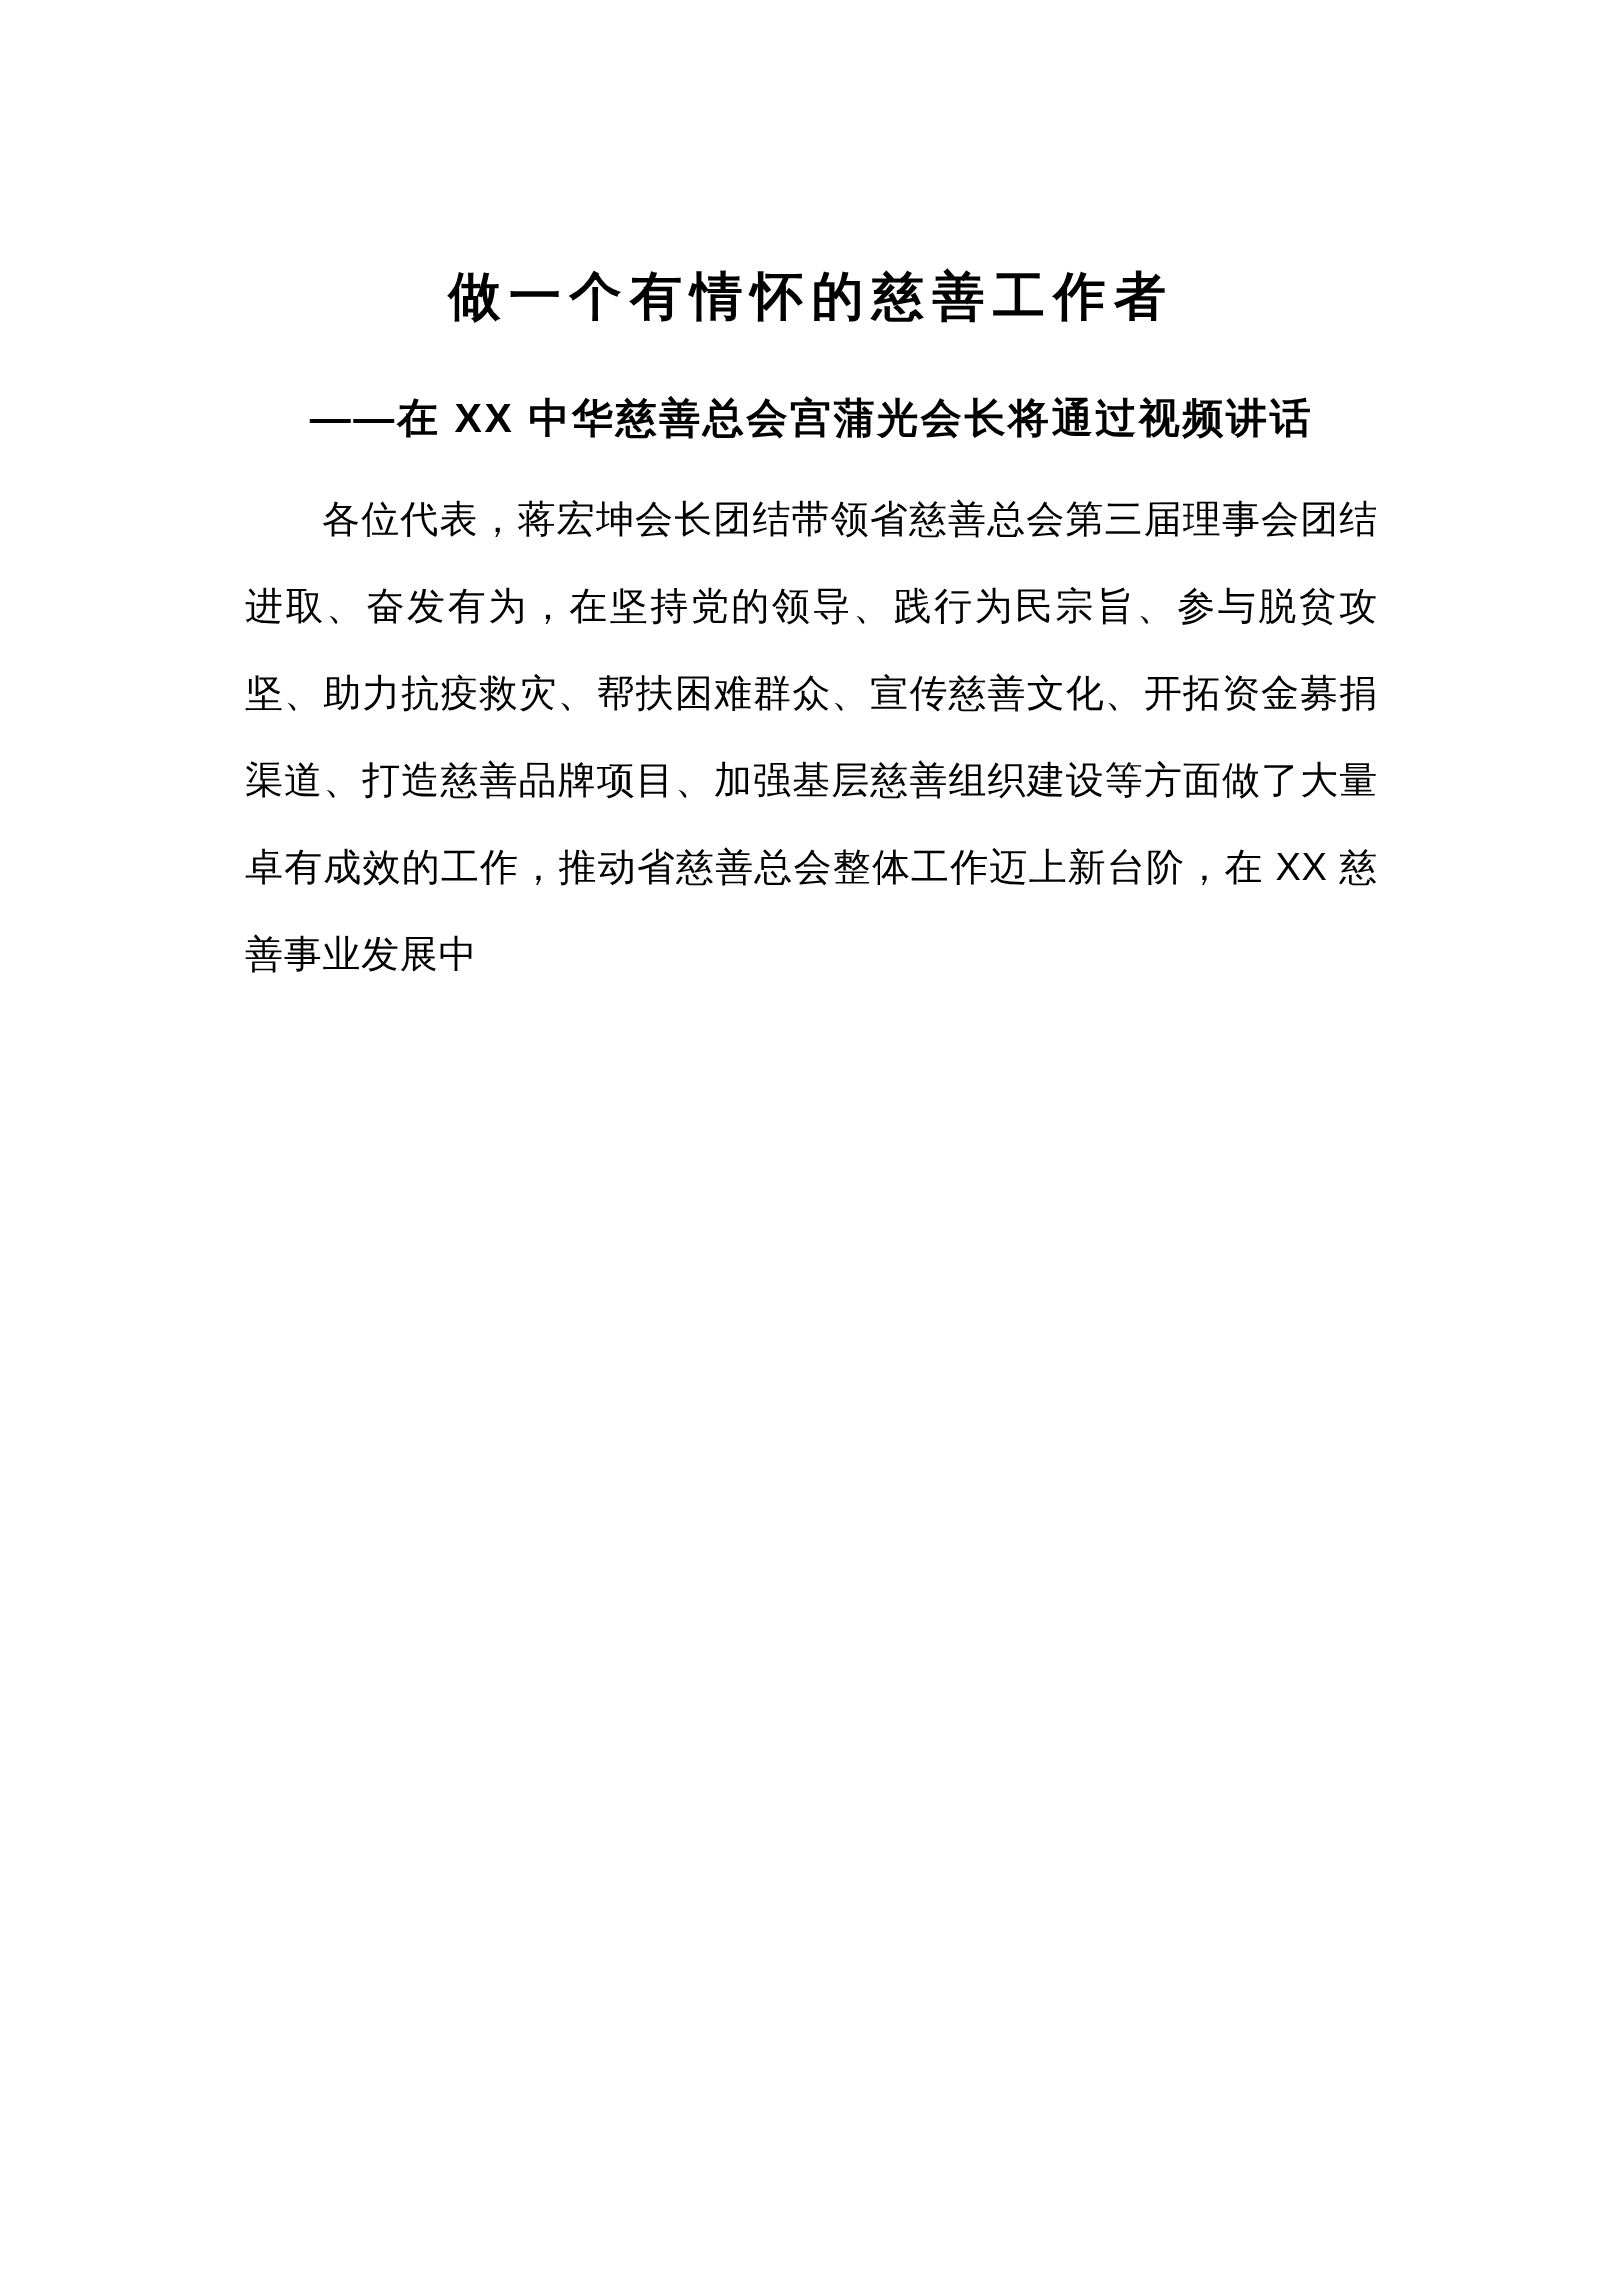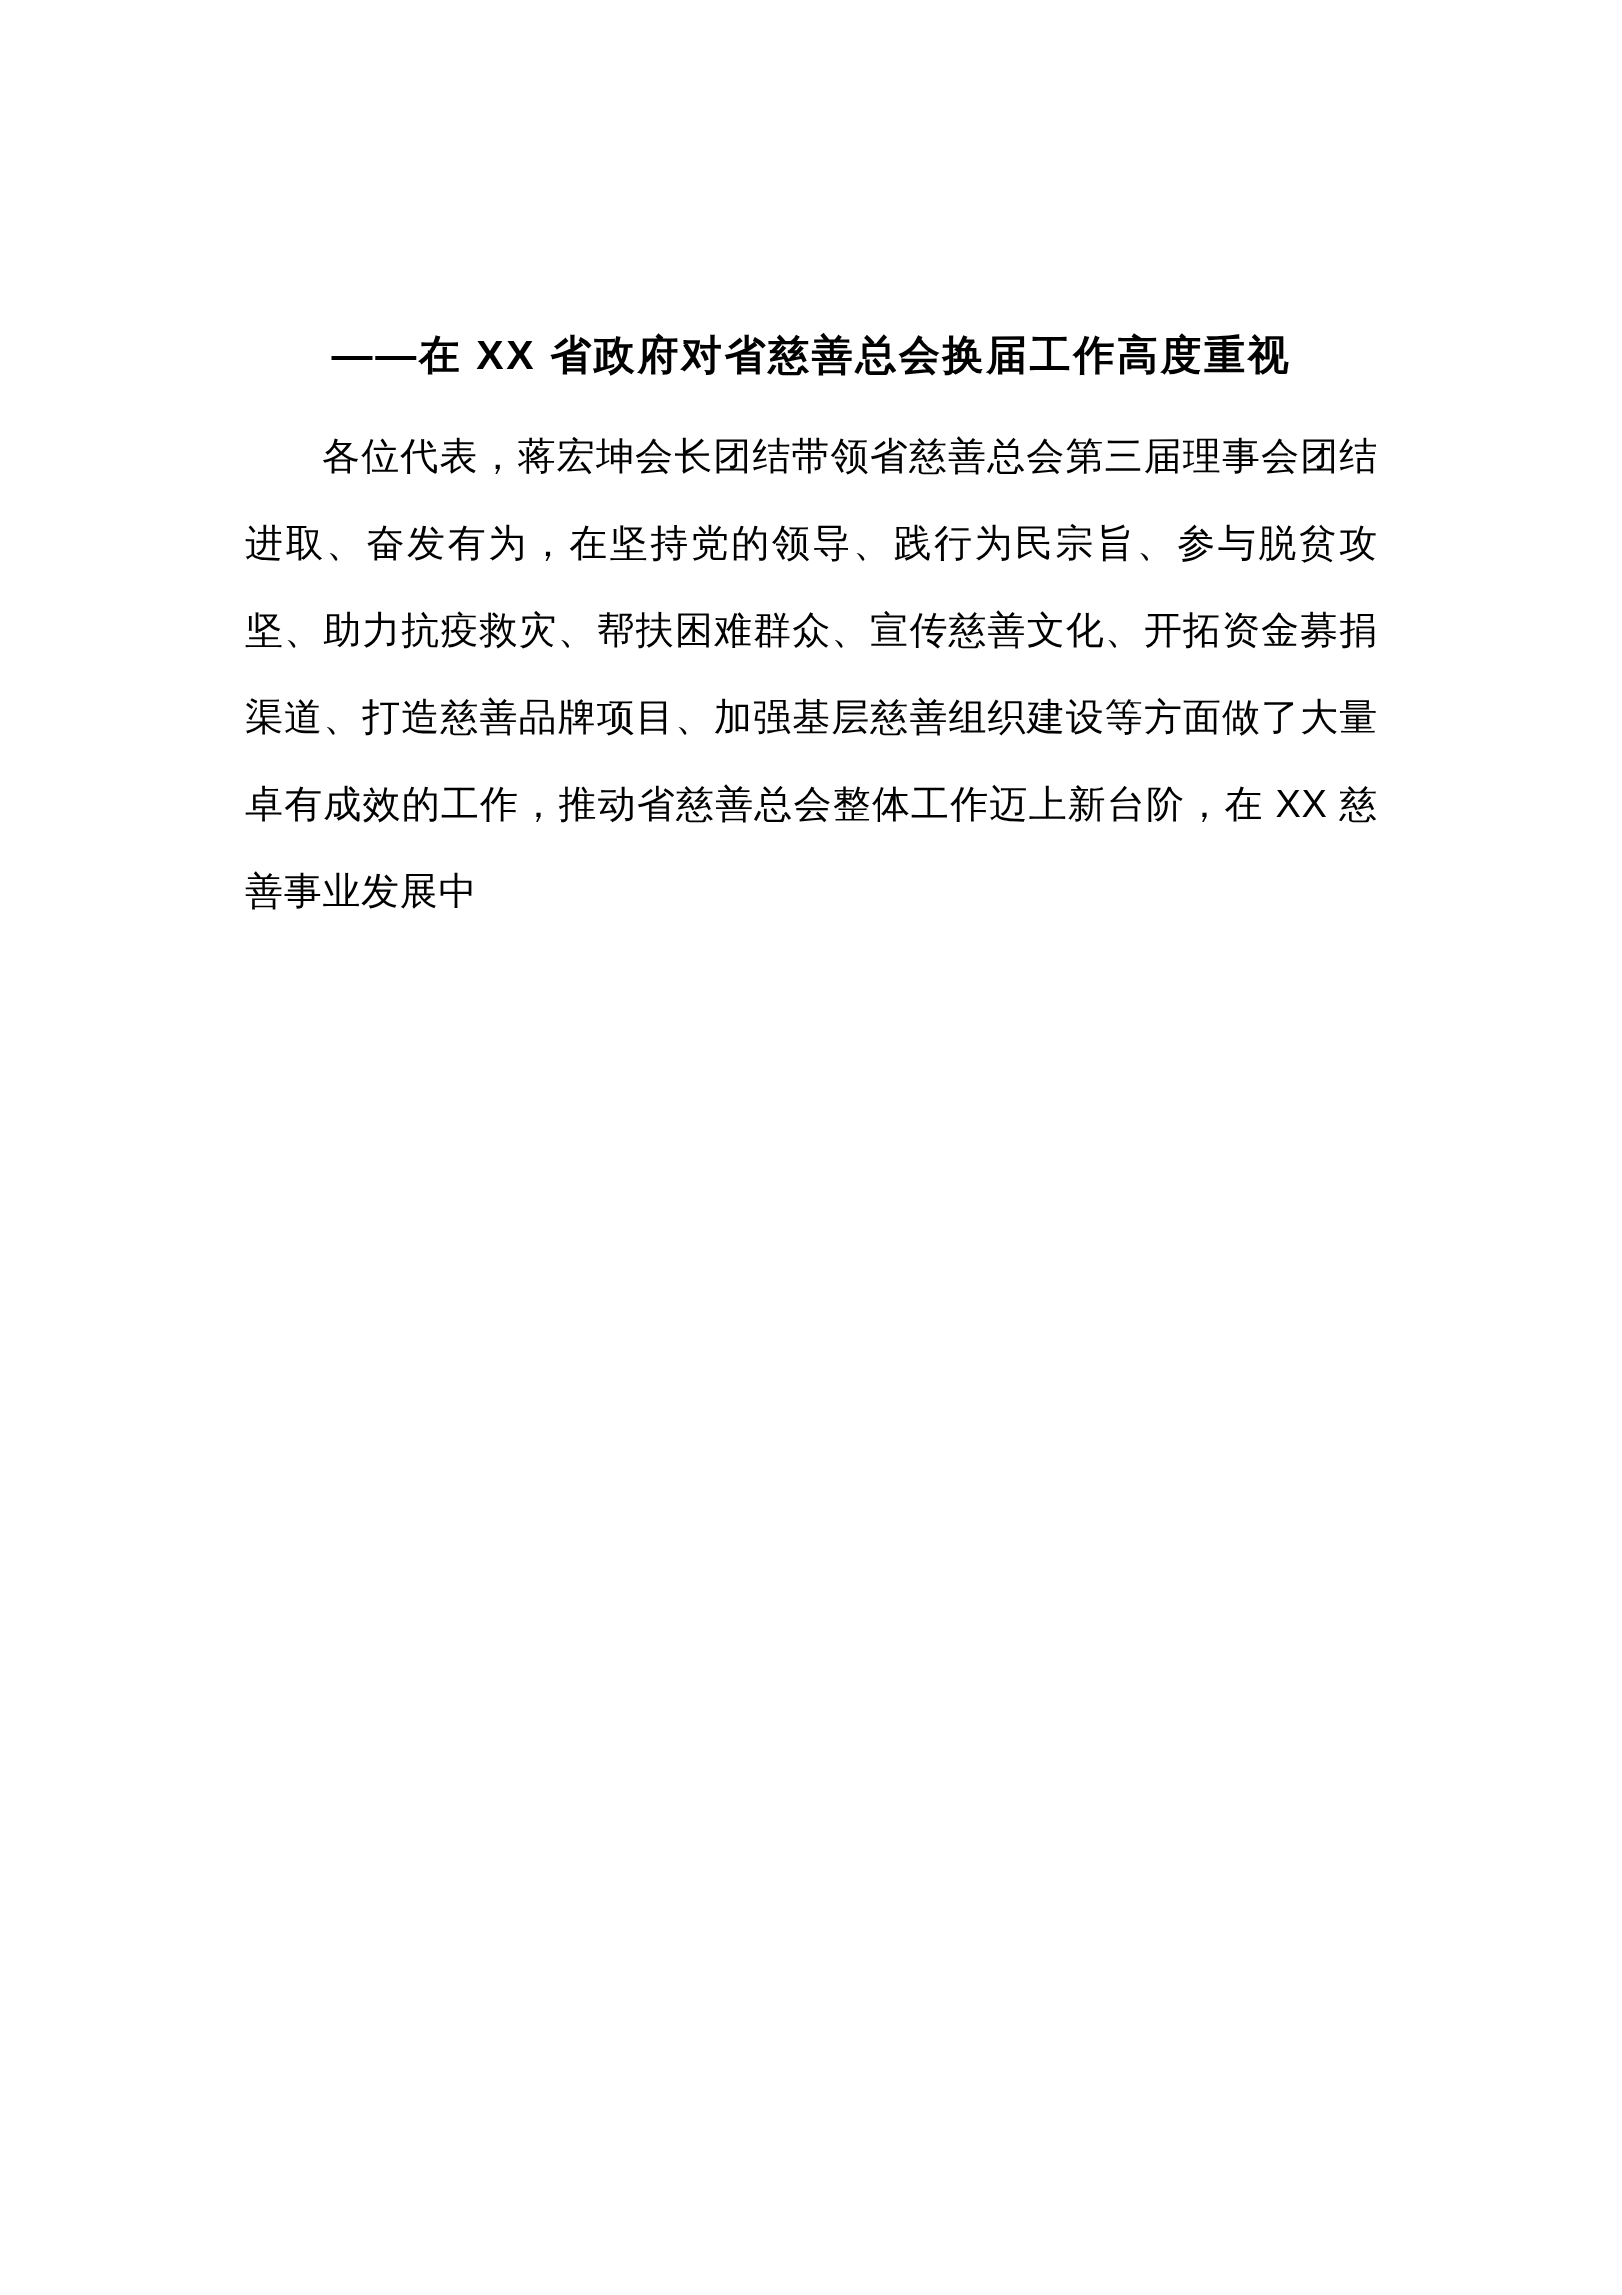--- a/index.html
+++ b/index.html
@@ -49,20 +49,21 @@
     letter-spacing: 0.7px;
     text-align: justify;
     text-justify: inter-ideograph;
     text-indent: 77px;
   }
 </style>
 </head>
 <body>
 
 <div class="page">
+  <h1 class="doc-title">做一个有情怀的慈善工作者</h1>
 
-  <h2 class="doc-subtitle">——在 XX 省政府对省慈善总会换届工作高度重视</h2>
+  <h2 class="doc-subtitle">——在 XX 中华慈善总会宫蒲光会长将通过视频讲话</h2>
 
 
 
   <p class="body-para">各位代表，蒋宏坤会长团结带领省慈善总会第三届理事会团结进取、奋发有为，在坚持党的领导、践行为民宗旨、参与脱贫攻坚、助力抗疫救灾、帮扶困难群众、宣传慈善文化、开拓资金募捐渠道、打造慈善品牌项目、加强基层慈善组织建设等方面做了大量卓有成效的工作，推动省慈善总会整体工作迈上新台阶，在 XX 慈善事业发展中</p>
 </div>
 
 
 </body></html>

